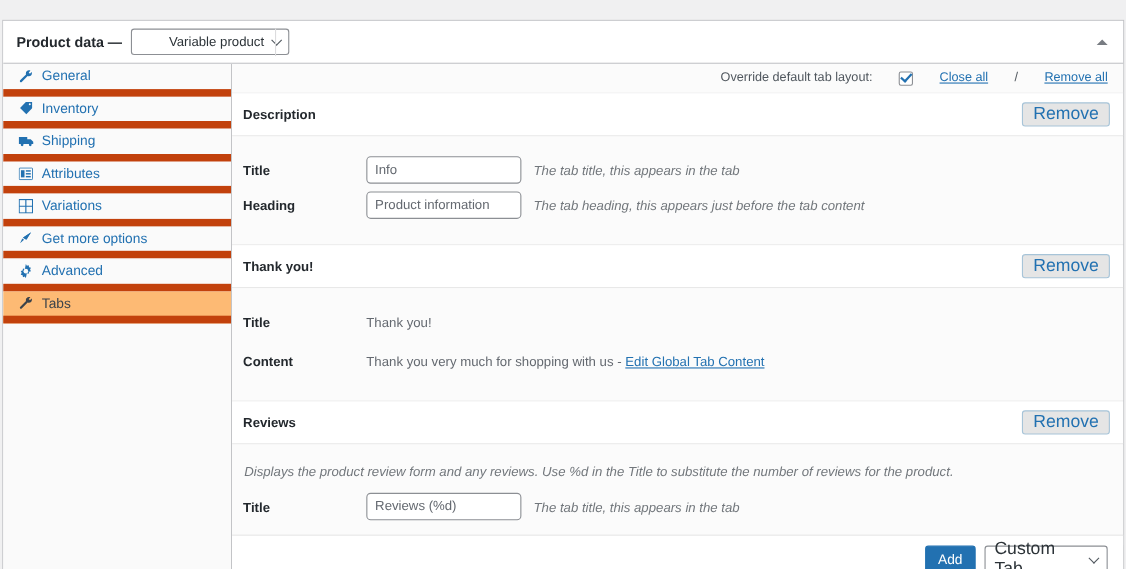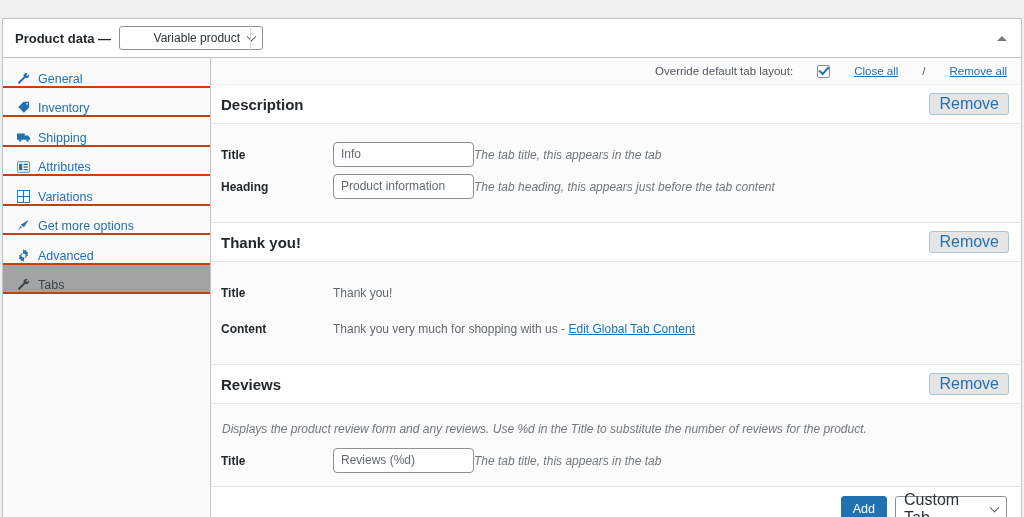--- a/index.html
+++ b/index.html
@@ -92,29 +92,29 @@
   .sidebar {
     flex: 0 0 208px;
     width: 208px;
     background: #fafafa;
     border-right: 1px solid #c3c4c7;
     padding: 0;
   }
   .side-item {
     height: 29.5px;
     display: flex;
-    align-items: flex-end;
+    align-items: center;
     padding-left: 13px;
-    border-bottom: 2px solid #c2410c;
+    border-bottom: 7px solid #c2410c;
     font-size: 12.5px;
     color: #2271b1;
     background: #fafafa;
     cursor: pointer;
   }
-  .side-item.active { background: #a3a3a3; color: #3c434a; }
+  .side-item.active { background: #fdba74; color: #3c434a; }
   .side-ico {
     width: 15px; height: 15px;
     margin-right: 7px;
     display: inline-flex;
     align-items: center;
     justify-content: center;
     flex: 0 0 15px;
   }
   .side-ico svg { display: block; }
 
@@ -167,21 +167,21 @@
     height: 39px;
     background: #ffffff;
     border-bottom: 1px solid #e6e6e6;
     display: flex;
     align-items: center;
     padding: 0 12px 0 10px;
     justify-content: space-between;
   }
   .tb-title {
     font-weight: bold;
-    font-size: 15px;
+    font-size: 12px;
     color: #23282d;
   }
   .btn-remove {
     border: 1px solid #a7c4d8;
     background: #e5e5e5;
     color: #2271b1;
     font-family: "Liberation Sans", sans-serif;
     font-size: 16px;
     border-radius: 3px;
     height: 22px;
@@ -214,20 +214,21 @@
     background: #fff;
     font-family: "Liberation Sans", sans-serif;
     font-size: 12px;
     color: #646970;
     padding: 0 7px;
     line-height: 23px;
     overflow: hidden;
     white-space: nowrap;
   }
   .fr-hint {
+    margin-left: 11px;
     font-style: italic;
     font-size: 12px;
     color: #72777c;
     white-space: nowrap;
   }
   .fr-value {
     font-size: 12px;
     color: #646970;
     flex: 1 1 auto;
   }

